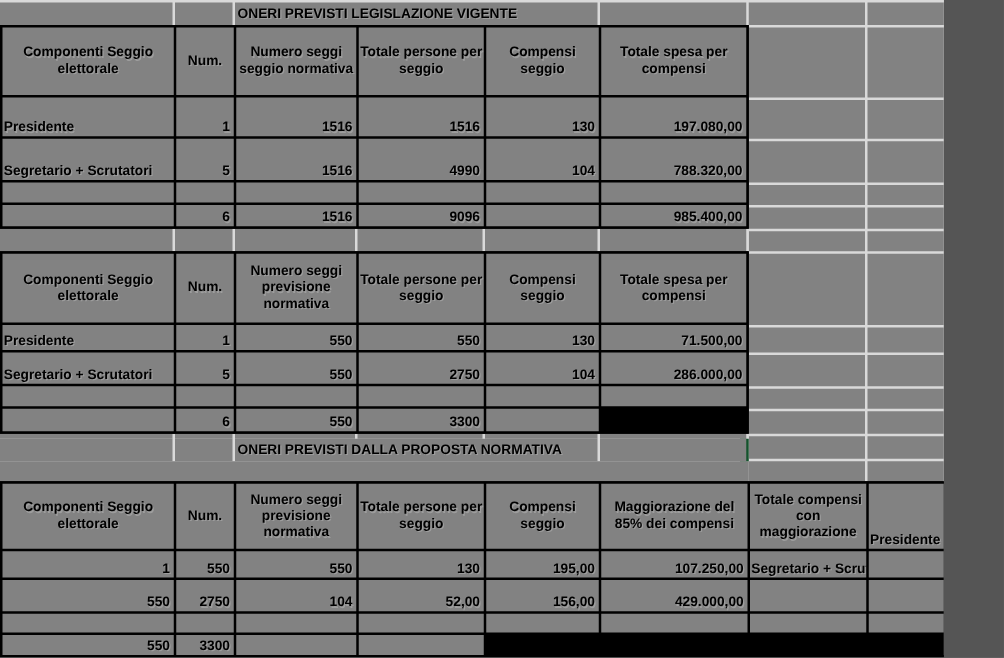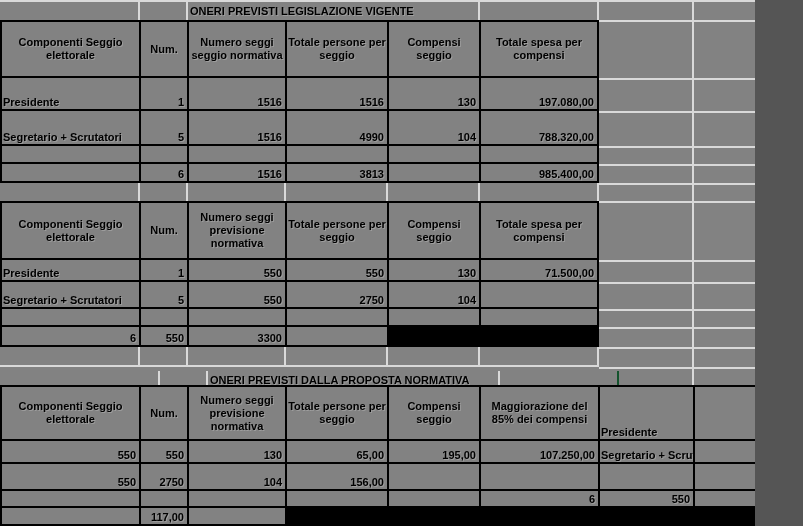--- a/index.html
+++ b/index.html
@@ -34,23 +34,23 @@
   #right-fill  { left:599px; top:20px; width:204px; height:365px;
                  grid-template-columns:93px 107px;
                  grid-template-rows:56px 31px 33px 16px 17px 16px 57px 20px 25px 16px 18px 18px 16px;
                  border-top:2px solid #d9d9d9; border-right:2px solid #d9d9d9; }
   #sep-1       { left:0; top:183px; width:599px; height:18px;
                  grid-template-columns:138px 46px 96px 100px 90px 117px;
                  border-right:2px solid #d9d9d9; }
   #sep-2       { left:0; top:347px; width:599px; height:20px;
                  grid-template-columns:138px 46px 96px 100px 90px 117px;
                  border-right:2px solid #d9d9d9; border-bottom:2px solid #d9d9d9; }
-  #title-row-3 { left:0; top:371px; width:599px; height:18px;
+  #title-row-3 { left:0; top:351px; width:599px; height:18px;
                  grid-template-columns:138px 46px 290px 117px;
-                 border-right:7px solid #14532d;margin-left:20px; }
+                 border-right:7px solid #14532d; }
 
   #table-1 { left:0; top:20px;  width:599px; height:163px;
              grid-template-columns:137px 46px 96px 100px 90px 116px;
              grid-template-rows:54px 31px 33px 16px 17px; }
   #table-2 { left:0; top:201px; width:599px; height:146px;
              grid-template-columns:137px 46px 96px 100px 90px 116px;
              grid-template-rows:55px 20px 25px 16px 18px; }
   #table-3 { left:0; top:385px; width:803px; height:141px;
              grid-template-columns:137px 46px 96px 100px 90px 117px 93px 106px;
              grid-template-rows:52px 21px 25px 15px 16px; }
@@ -143,21 +143,21 @@
       <div class="cell val">788.320,00</div>
       <div class="cell lbl"></div>
       <div class="cell val"></div>
       <div class="cell val"></div>
       <div class="cell val"></div>
       <div class="cell val"></div>
       <div class="cell val"></div>
       <div class="cell lbl"></div>
       <div class="cell val">6</div>
       <div class="cell val">1516</div>
-      <div class="cell val">3813</div>
+      <div class="cell val">9096</div>
       <div class="cell val"></div>
       <div class="cell val">985.400,00</div>
     </div>
   <div id="table-2" class="tbl">
       <div class="cell hdr">Componenti Seggio elettorale</div>
       <div class="cell hdr">Num.</div>
       <div class="cell hdr">Numero seggi previsione normativa</div>
       <div class="cell hdr">Totale persone per seggio</div>
       <div class="cell hdr">Compensi seggio</div>
       <div class="cell hdr">Totale spesa per compensi</div>
@@ -165,63 +165,65 @@
       <div class="cell val">1</div>
       <div class="cell val">550</div>
       <div class="cell val">550</div>
       <div class="cell val">130</div>
       <div class="cell val">71.500,00</div>
       <div class="cell lbl">Segretario + Scrutatori</div>
       <div class="cell val">5</div>
       <div class="cell val">550</div>
       <div class="cell val">2750</div>
       <div class="cell val">104</div>
+      <div class="cell val">286.000,00</div>
       <div class="cell lbl"></div>
       <div class="cell val"></div>
       <div class="cell val"></div>
       <div class="cell val"></div>
       <div class="cell val"></div>
       <div class="cell val"></div>
       <div class="cell lbl"></div>
       <div class="cell val">6</div>
       <div class="cell val">550</div>
       <div class="cell val">3300</div>
       <div class="cell val"></div>
     </div>
   <div id="table-3" class="tbl">
       <div class="cell hdr">Componenti Seggio elettorale</div>
       <div class="cell hdr">Num.</div>
       <div class="cell hdr">Numero seggi previsione normativa</div>
       <div class="cell hdr">Totale persone per seggio</div>
       <div class="cell hdr">Compensi seggio</div>
       <div class="cell hdr">Maggiorazione del 85% dei compensi</div>
+      <div class="cell hdr">Totale compensi con maggiorazione</div>
       <div class="cell lbl">Presidente</div>
       <div class="cell val">1</div>
       <div class="cell val">550</div>
       <div class="cell val">550</div>
       <div class="cell val">130</div>
-      <div class="cell val">65,00</div>
       <div class="cell val">195,00</div>
       <div class="cell val">107.250,00</div>
       <div class="cell lbl">Segretario + Scrutatori</div>
       <div class="cell val">5</div>
       <div class="cell val">550</div>
       <div class="cell val">2750</div>
       <div class="cell val">104</div>
+      <div class="cell val">52,00</div>
       <div class="cell val">156,00</div>
+      <div class="cell val">429.000,00</div>
       <div class="cell lbl"></div>
       <div class="cell val"></div>
       <div class="cell val"></div>
       <div class="cell val"></div>
       <div class="cell val"></div>
       <div class="cell val"></div>
       <div class="cell val"></div>
       <div class="cell val"></div>
       <div class="cell lbl"></div>
       <div class="cell val">6</div>
       <div class="cell val">550</div>
       <div class="cell val">3300</div>
       <div class="cell val"></div>
-      <div class="cell val">117,00</div>
       <div class="cell val"></div>
     </div>
 
 </div>
 
 </body></html>

